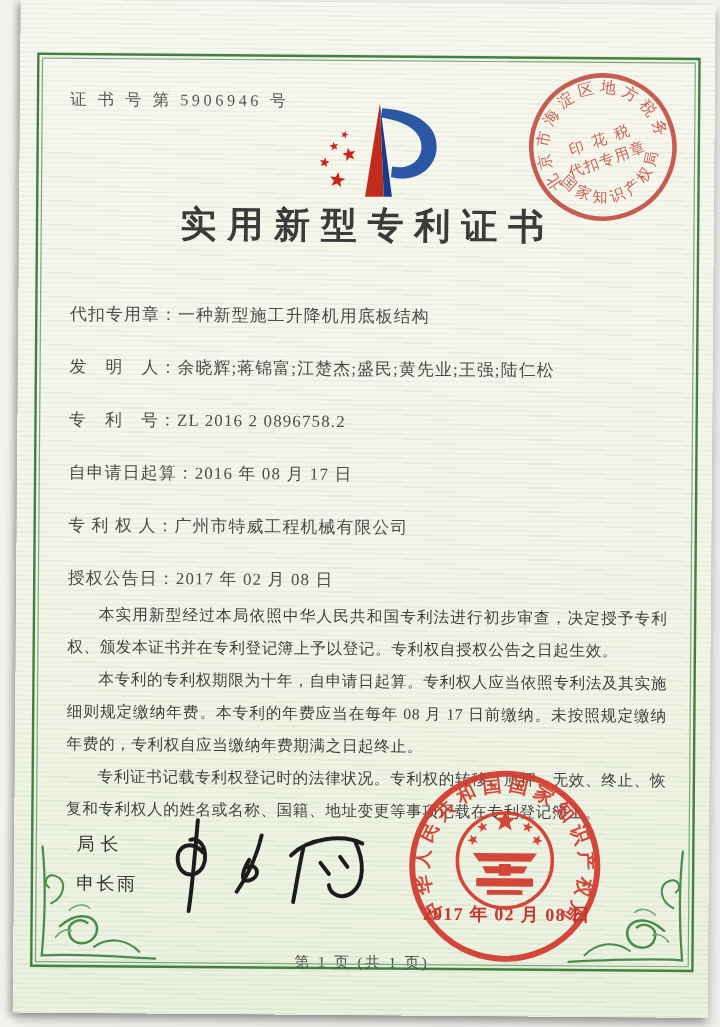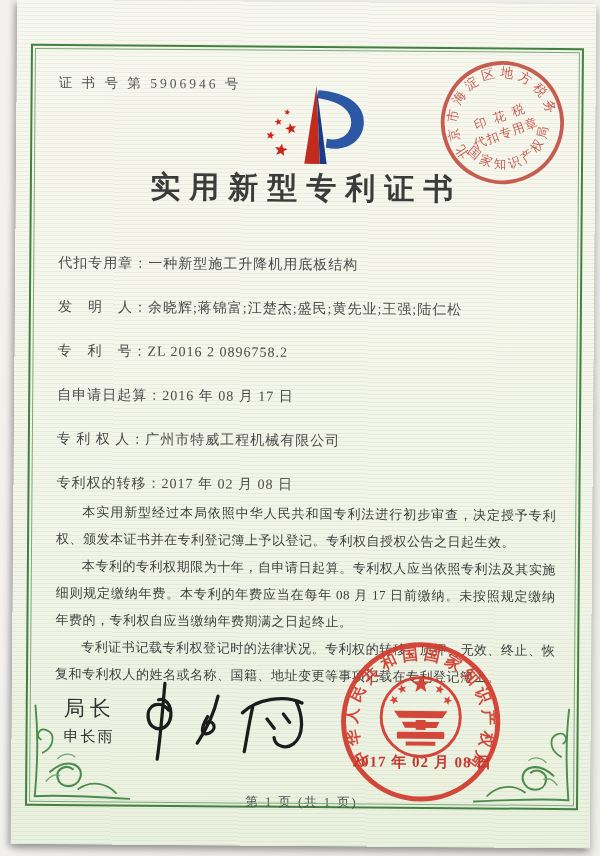--- a/index.html
+++ b/index.html
@@ -39,21 +39,21 @@
   }
   .fields{position:absolute;left:27px;right:18px;top:206px;}
   .frow{height:44px;line-height:22px;font-size:14px;color:#4a4a4a;white-space:nowrap;}
   .flabel{letter-spacing:1px;}
   .fvalue{letter-spacing:1px;}
   .paras{
     position:absolute;left:27px;right:22px;top:452px;
     font-size:13px;line-height:27px;color:#3f3f3f;text-align:justify;
   }
   .paras p{margin:0;text-indent:2em;letter-spacing:.5px;}
-  .sig-role{position:absolute;left:36px;top:648px;font-size:21px;letter-spacing:5px;color:#333;}
+  .sig-role{position:absolute;left:36px;top:648px;font-size:15px;letter-spacing:5px;color:#333;}
   .sig-name{position:absolute;left:36px;top:681px;font-size:15px;letter-spacing:2px;color:#333;text-align:center;}
   .sig-hand{position:absolute;left:96px;top:628px;width:215px;height:98px;z-index:3;}
   .official-seal{position:absolute;left:304px;top:584px;width:178px;height:178px;z-index:3;opacity:.93;}
   .seal-date{
     position:absolute;left:300px;top:704px;width:190px;text-align:center;z-index:4;
     color:#c4372e;font-size:15px;letter-spacing:1px;font-weight:700;
   }
   .footer{
     position:absolute;left:0;right:0;top:746px;text-align:center;
     font-size:12.5px;letter-spacing:2px;color:#4a4a4a;
@@ -110,21 +110,21 @@
       <div class="frow">
         <span class="flabel">专　利　号：</span><span class="fvalue">ZL 2016 2 0896758.2</span>
       </div>
       <div class="frow">
         <span class="flabel">自申请日起算：</span><span class="fvalue">2016 年 08 月 17 日</span>
       </div>
       <div class="frow">
         <span class="flabel">专 利 权 人：</span><span class="fvalue">广州市特威工程机械有限公司</span>
       </div>
       <div class="frow">
-        <span class="flabel">专利权的转移：</span><span class="fvalue">2017 年 02 月 08 日</span>
+        <span class="flabel">授权公告日：</span><span class="fvalue">2017 年 02 月 08 日</span>
       </div>
     </div>
 
     <div class="paras">
       <p>本实用新型经过本局依照中华人民共和国专利法进行初步审查，决定授予专利权、颁发本证书并在专利登记簿上予以登记。专利权自授权公告之日起生效。</p>
       <p>本专利的专利权期限为十年，自申请日起算。专利权人应当依照专利法及其实施细则规定缴纳年费。本专利的年费应当在每年 08 月 17 日前缴纳。未按照规定缴纳年费的，专利权自应当缴纳年费期满之日起终止。</p>
       <p>专利证书记载专利权登记时的法律状况。专利权的转移、质押、无效、终止、恢复和专利权人的姓名或名称、国籍、地址变更等事项记载在专利登记簿上。</p>
     </div>
 
     <div class="sig-role">局长</div>

